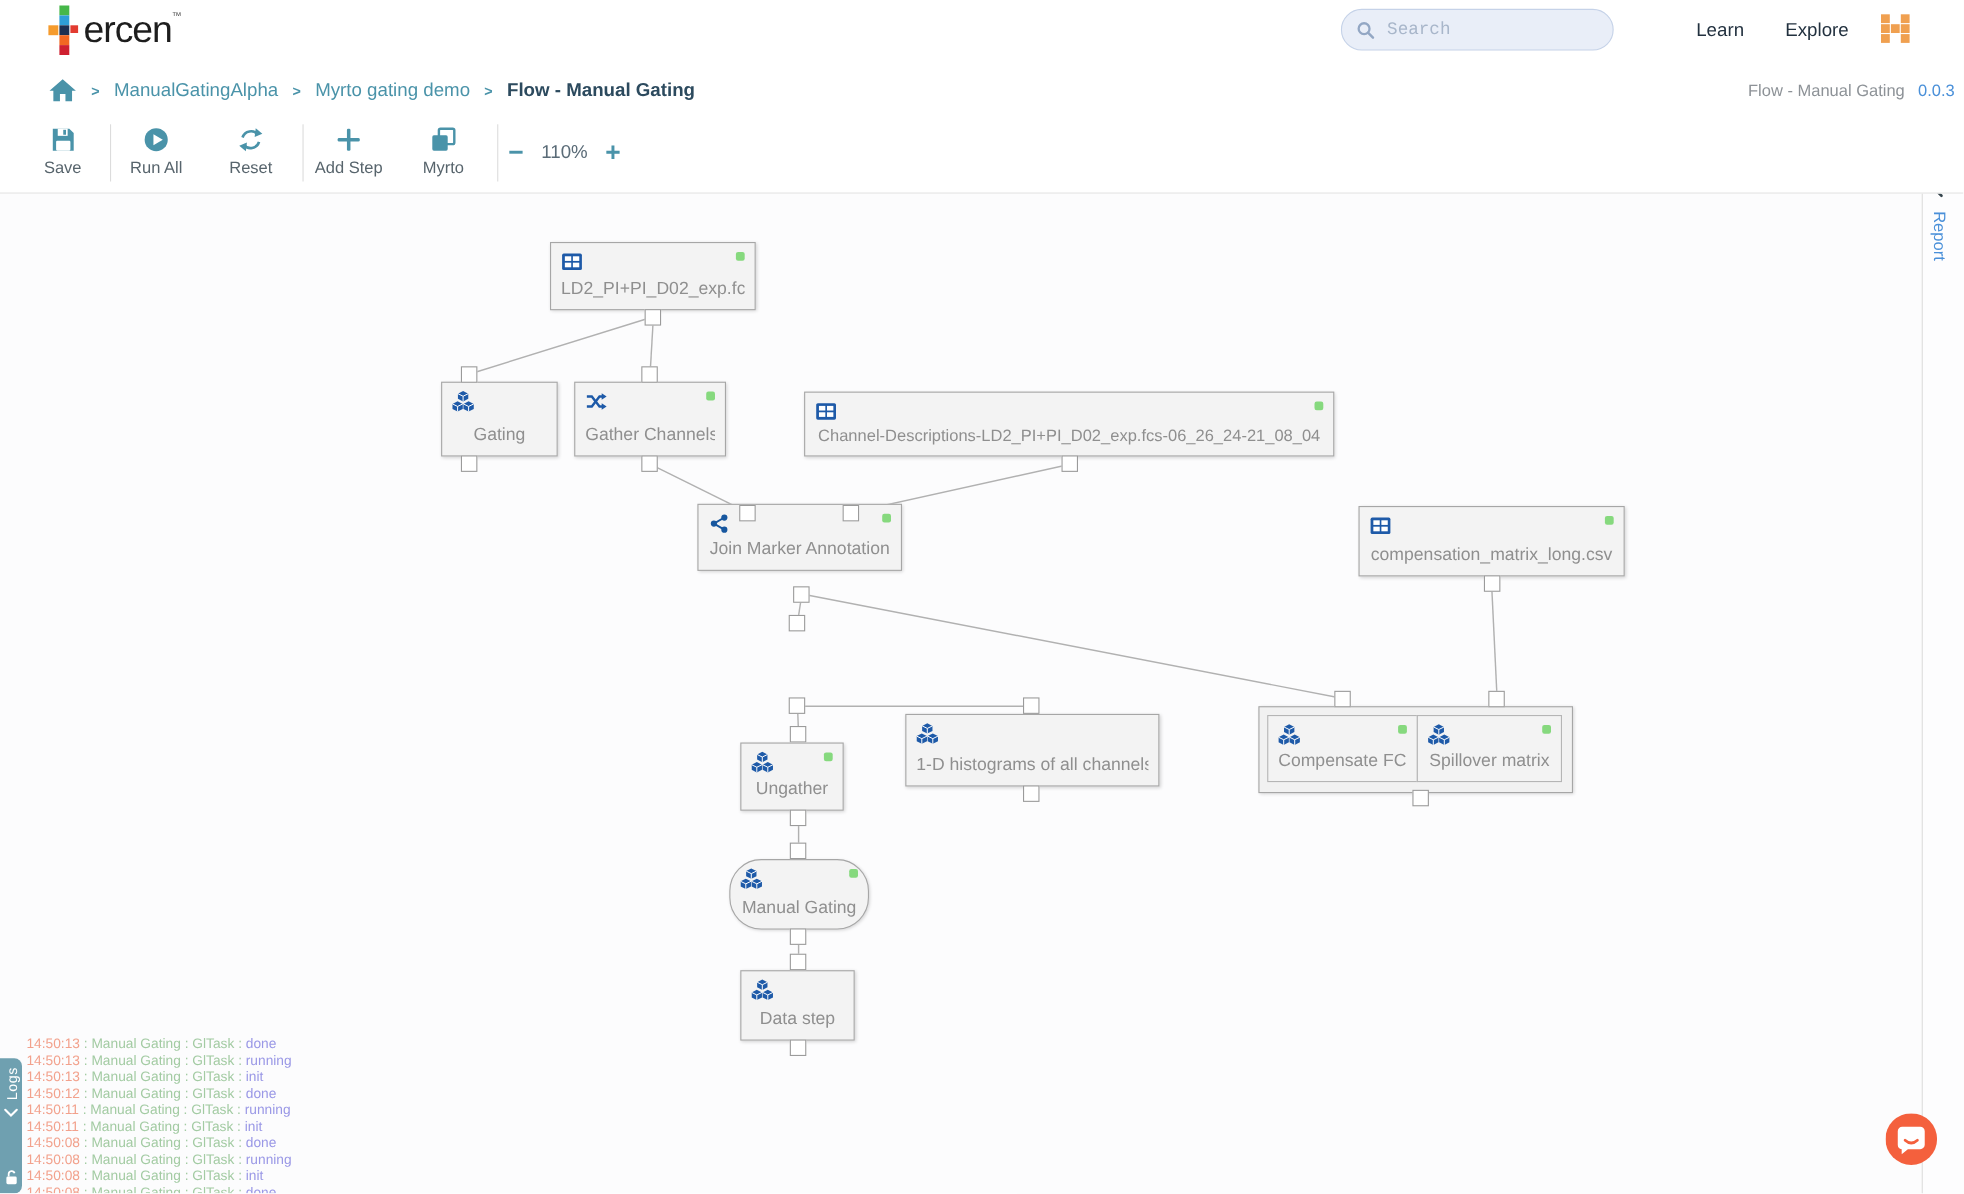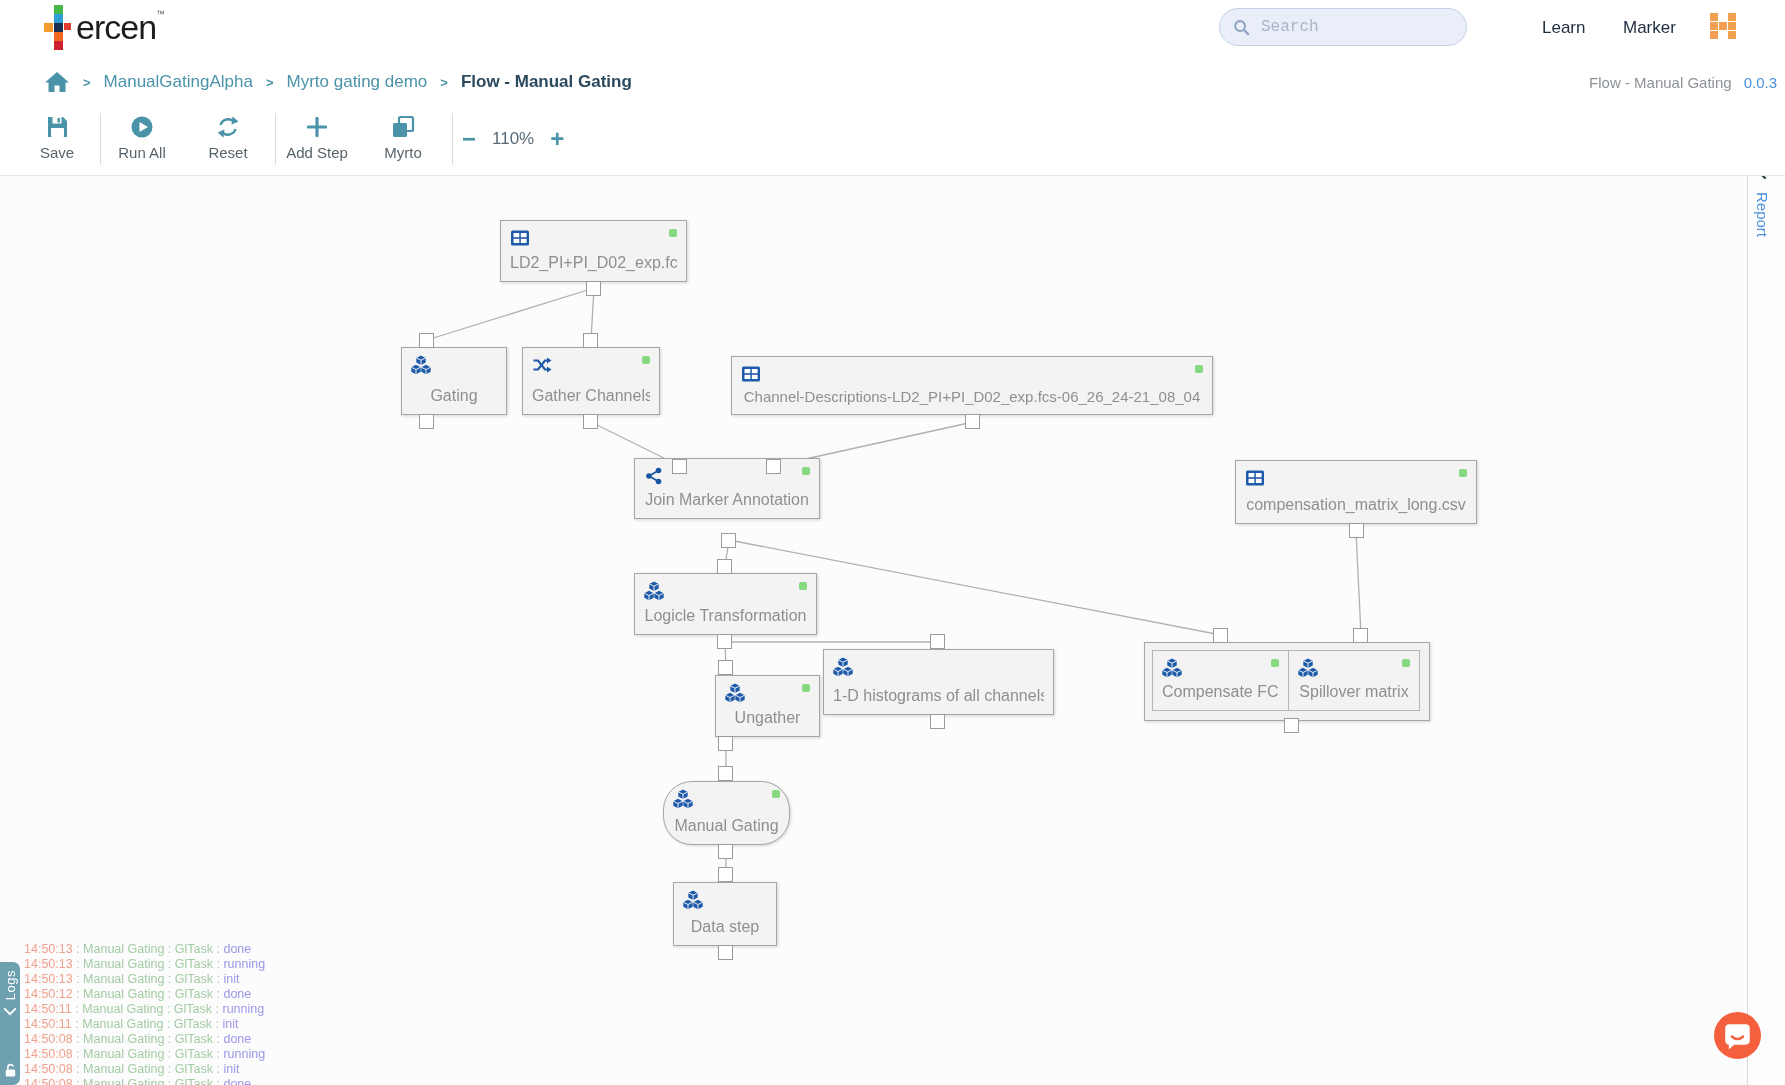--- a/index.html
+++ b/index.html
@@ -165,21 +165,21 @@
     <span class="logo-word">ercen</span>
     <span class="logo-tm">™</span>
   </div>
   <div class="search-pill">
     <svg width="19" height="19">
         <use href="#i-search"></use>
       </svg>
     <input type="text" placeholder="Search" style="">
   </div>
   <div class="nav-link" style="left:1542px;">Learn</div>
-  <div class="nav-link" style="left:1623px;">Marker</div>
+  <div class="nav-link" style="left:1623px;">Explore</div>
   <div class="avatar">
     <i style="left:0;top:0;"></i>
       <i style="left:18px;top:0;"></i>
     <i style="left:0;top:9px;"></i>
       <i style="left:9px;top:9px;"></i>
       <i style="left:18px;top:9px;"></i>
     <i style="left:0;top:18px;"></i>
       <i style="left:18px;top:18px;"></i>
   </div>
 </div>
@@ -313,29 +313,20 @@
   <div class="node" style="left:1235px;top:284px;width:242px;height:64px;">
     <div class="node-top">
         <svg width="20" height="20">
           <use href="#i-table"></use>
         </svg>
         <span class="dot"></span>
       </div>
     <div class="node-label">compensation_matrix_long.csv</div>
   </div>
 
-  <div class="node" style="left:634px;top:397px;width:183px;height:62px;">
-    <div class="node-top">
-        <svg width="20" height="20">
-          <use href="#i-cubes"></use>
-        </svg>
-        <span class="dot"></span>
-      </div>
-    <div class="node-label">Logicle Transformation</div>
-  </div>
 
   <div class="node" style="left:823px;top:473px;width:231px;height:66px;">
     <div class="node-top">
         <svg width="20" height="20">
           <use href="#i-cubes"></use>
         </svg>
       </div>
     <div class="node-label">1-D histograms of all channels</div>
   </div>
 
@@ -352,21 +343,21 @@
   <div class="node" style="left:1288px;top:474px;width:132px;height:61px;box-shadow:none;border-color:#b5b5b5;">
     <div class="node-top">
         <svg width="20" height="20">
           <use href="#i-cubes"></use>
         </svg>
         <span class="dot"></span>
       </div>
     <div class="node-label">Spillover matrix</div>
   </div>
 
-  <div class="node" style="left:673px;top:499px;width:105px;height:62px;margin-left:42px;">
+  <div class="node" style="left:673px;top:499px;width:94px;height:62px;">
     <div class="node-top">
         <svg width="20" height="20">
           <use href="#i-cubes"></use>
         </svg>
         <span class="dot"></span>
       </div>
     <div class="node-label">Ungather</div>
   </div>
 
   <div class="node" style="left:663px;top:605px;width:127px;height:64px;border-radius:29px;">

